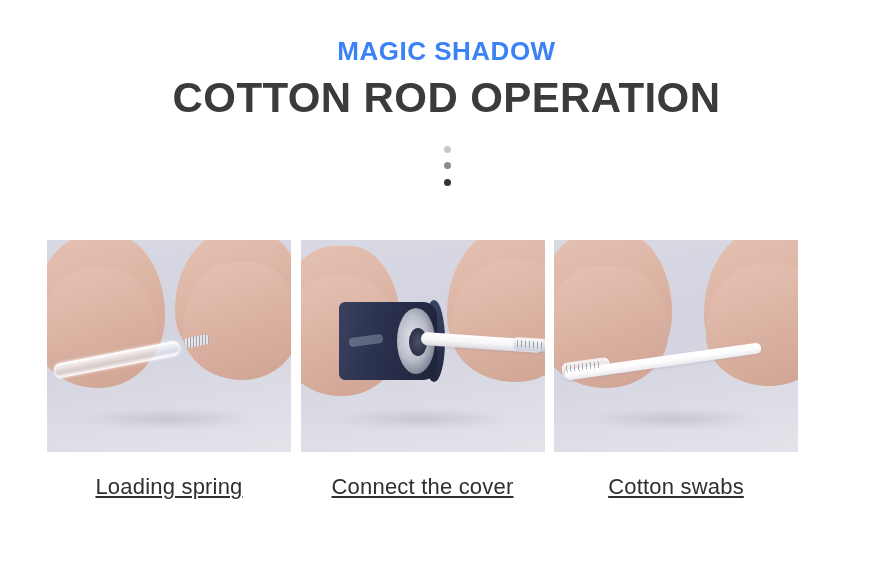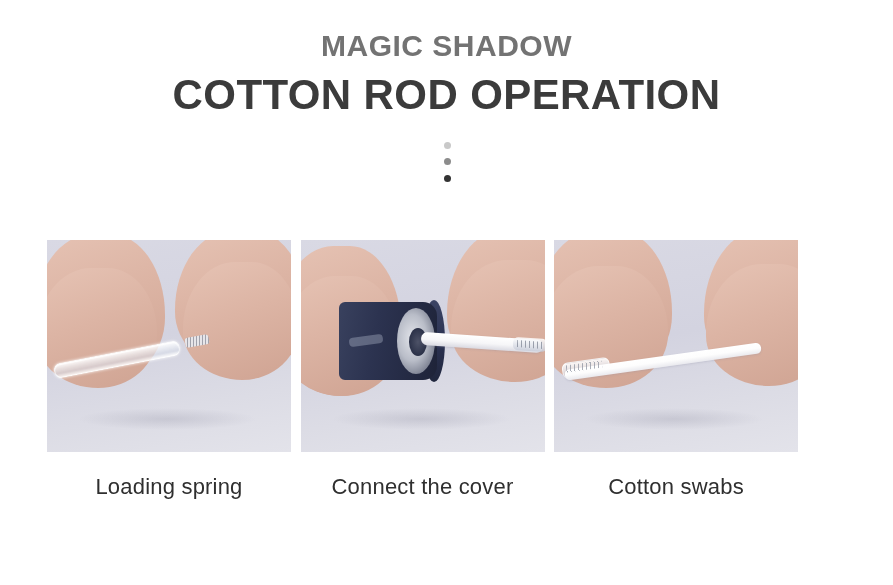--- a/index.html
+++ b/index.html
@@ -12,26 +12,26 @@
   }
 
   
   .header{
     width:100%;
     text-align:center;
     padding-top:30px;
     box-sizing:border-box;
   }
   .eyebrow{
-    font-size:30px;
+    font-size:26px;
     font-weight:600;
     letter-spacing:0.5px;
-    color:#737373;
+    color:#3b82f6;
     line-height:1.05;
-    margin:0;
+    margin:8px;
   }
   .main-title{
     font-size:42px;
     font-weight:700;
     letter-spacing:0.4px;
     color:#3b3b3b;
     line-height:1.2;
     margin:8px 0 8px 0;
     white-space:nowrap;
   }
@@ -73,20 +73,21 @@
     background:linear-gradient(170deg,#d9d9e4 0%,#d3d3e0 45%,#dcdce5 75%,#e3e3ea 100%);
   }
   .caption{
     text-align:center;
     font-size:22px;
     color:#2f2f2f;
     margin-top:22px;
     font-weight:400;
     letter-spacing:0.2px;
     white-space:nowrap;
+    text-decoration:underline;
   }
 
   
   .hand{position:absolute;background:linear-gradient(160deg,#e6c3b4 0%,#dcb4a4 45%,#cfa392 100%);}
 
   
   .palm{border-radius:46% 42% 50% 52% / 58% 55% 45% 42%;}
 
   
   .p1-lhand{left:-14px;top:-6px;width:132px;height:150px;}

